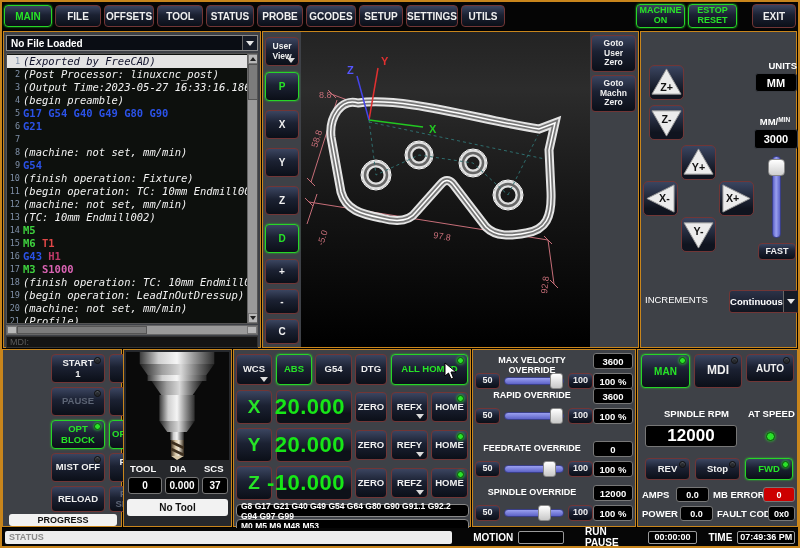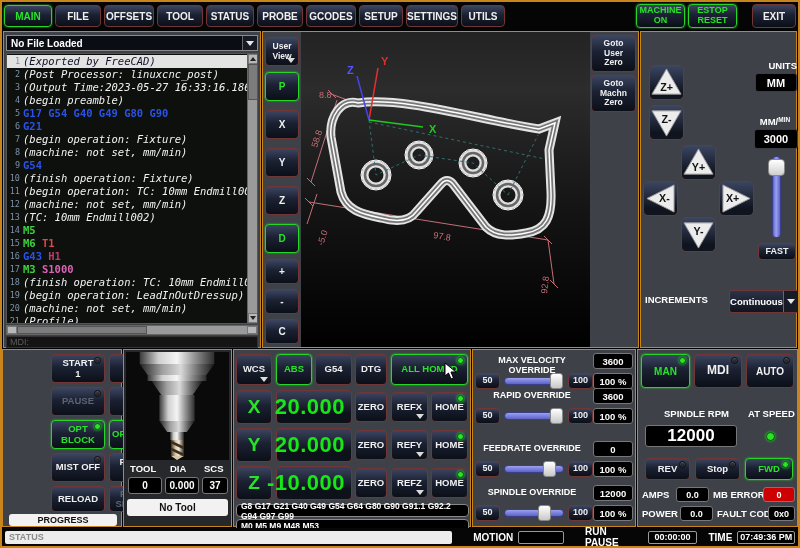--- a/index.html
+++ b/index.html
@@ -76,21 +76,21 @@
   border:1px solid #713636; border-radius:5px; }
 .jogbtn svg { position:absolute; inset:0; }
 .jlabel { position:absolute; color:#fff; font-weight:bold; font-size:9.5px; }
 .jog-display { position:absolute; font-size:11px; }
 #fast-btn { position:absolute; font-size:9px; height:17px; }
 .vslider-track { position:absolute; width:9px; border-radius:4px;
   background:linear-gradient(90deg,#5d63c8,#9aa0f0 45%,#5d63c8); border:1px solid #3a3f88; }
 .vslider-handle { position:absolute; left:-5px; width:17px; height:17px; background:linear-gradient(180deg,#fff,#cfcfcf);
   border:1px solid #888; border-radius:4px; }
 #increments-row { position:absolute; left:4px; top:262px; width:150px; display:flex; align-items:center; }
-#increments-label { color:#fff; font-weight:bold; font-size:9.5px; }
+#increments-label { color:#fff; font-weight:normal; font-size:9.5px; }
 #increments-combo { position:absolute; left:84px; top:-4px; width:70px; height:23px; background:linear-gradient(180deg,#2c3348,#10141f);
   border:1px solid #713636; border-radius:3px; display:flex; align-items:center; color:#fff; font-weight:bold; font-size:9.5px; }
 #increments-combo .combo-text { flex:1; text-align:center; }
 
 
 #cycle-panel { left:2px; top:349px; width:120px; height:178px; }
 #cycle-panel .btn { position:absolute; width:54px; height:29px; font-size:9.5px;margin-left:44px; }
 #progress-bar { position:absolute; left:6px; top:164px; width:108px; height:12px; background:#f2f2f2;
   border-radius:3px; color:#111; font-weight:bold; font-size:9px; display:flex; align-items:center; justify-content:center; }
 
@@ -174,21 +174,21 @@
       </span>
   </div>
   <div id="code-area">
     <div id="gcode-listing">
         <div class="code-line sel"><span class="ln">1</span><span class="seg-comment">(Exported by FreeCAD)</span></div>
         <div class="code-line"><span class="ln">2</span><span class="seg-comment">(Post Processor: linuxcnc_post)</span></div>
         <div class="code-line"><span class="ln">3</span><span class="seg-comment">(Output Time:2023-05-27 16:33:16.1865</span></div>
         <div class="code-line"><span class="ln">4</span><span class="seg-comment">(begin preamble)</span></div>
         <div class="code-line"><span class="ln">5</span><span class="seg-g">G17 G54 G40 G49 G80 G90</span></div>
         <div class="code-line"><span class="ln">6</span><span class="seg-g">G21</span></div>
-        <div class="code-line"><span class="ln">7</span><span class="seg-comment">(begin operation: Fixture)</span></div>
+        <div class="code-line"><span class="ln">7</span></div>
         <div class="code-line"><span class="ln">8</span><span class="seg-comment">(machine: not set, mm/min)</span></div>
         <div class="code-line"><span class="ln">9</span><span class="seg-g">G54</span></div>
         <div class="code-line"><span class="ln">10</span><span class="seg-comment">(finish operation: Fixture)</span></div>
         <div class="code-line"><span class="ln">11</span><span class="seg-comment">(begin operation: TC: 10mm Endmill002</span></div>
         <div class="code-line"><span class="ln">12</span><span class="seg-comment">(machine: not set, mm/min)</span></div>
         <div class="code-line"><span class="ln">13</span><span class="seg-comment">(TC: 10mm Endmill002)</span></div>
         <div class="code-line"><span class="ln">14</span><span class="seg-m">M5</span></div>
         <div class="code-line"><span class="ln">15</span><span class="seg-m">M6 </span><span class="seg-t">T1</span></div>
         <div class="code-line"><span class="ln">16</span><span class="seg-g">G43 </span><span class="seg-h">H1</span></div>
         <div class="code-line"><span class="ln">17</span><span class="seg-m">M3 </span><span class="seg-s">S1000</span></div>
@@ -534,21 +534,21 @@
 
 <div id="spindle-panel" class="panel">
   <div class="btn green" style="left:3px;top:4px;width:49px;height:34px;font-size:10px">
     <span class="led on"></span>
       <span>MAN</span>
   </div>
   <div class="btn" style="left:56px;top:4px;width:48px;height:34px;font-size:12px">
     <span class="led"></span>
       <span>MDI</span>
   </div>
-  <div class="btn" style="left:108px;top:4px;width:48px;height:34px;font-size:10px">
+  <div class="btn" style="left:108px;top:4px;width:48px;height:28px;font-size:10px">
     <span class="led"></span>
       <span>AUTO</span>
   </div>
   <span class="sp-label" style="left:26px;top:58px">SPINDLE RPM</span>
   <span class="sp-label" style="left:110px;top:58px">AT SPEED</span>
   <div id="rpm-display" class="display">12000</div>
   <div id="at-speed-led"></div>
   <div class="btn" style="left:7px;top:108px;width:45px;height:22px;font-size:9.5px">
     <span class="led"></span>
       <span>REV</span>

